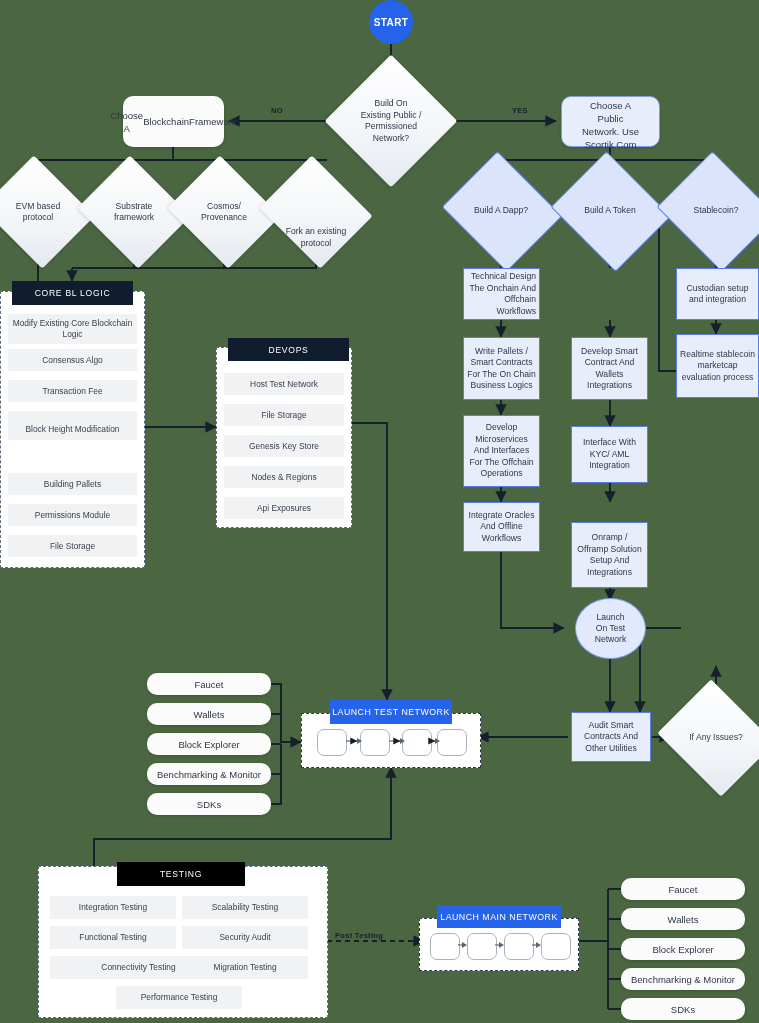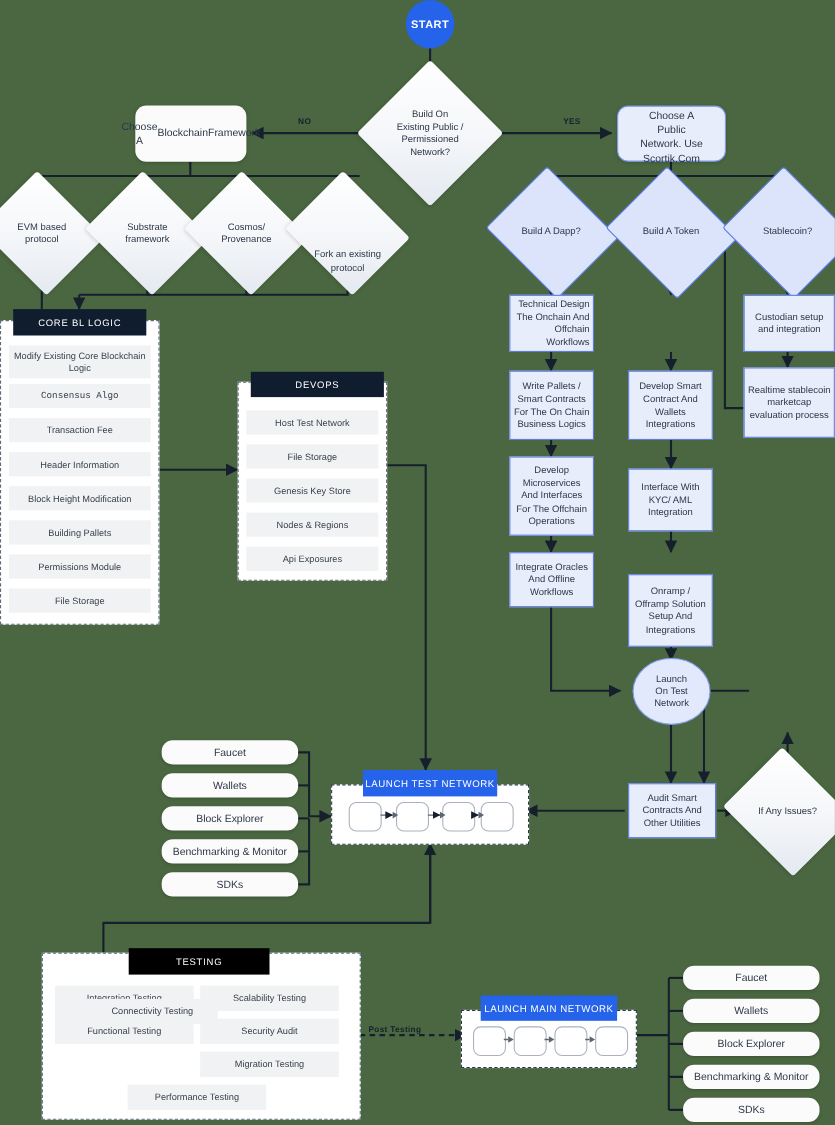--- a/index.html
+++ b/index.html
@@ -192,24 +192,24 @@
     <div class="shape white"></div>
     <div class="lbl">
       <span>Fork an existing</span><br>
       <span>protocol</span>
     </div>
   </div>
 
   <div class="group" style="left:0px;top:291px;width:145px;height:277px;"></div>
   <div class="group-head ghead-dark" style="left:12px;top:281px;width:121px;height:24px;">CORE BL LOGIC</div>
   <div class="gitem" style="left:8px;top:314px;width:129px;height:30px;">Modify Existing Core Blockchain Logic</div>
-  <div class="gitem" style="left:8px;top:349px;width:129px;height:22px;font-family:Liberation Mono, monospace;">Consensus Algo</div>
+  <div class="gitem" style="left:8px;top:349px;width:129px;height:22px;">Consensus Algo</div>
   <div class="gitem" style="left:8px;top:380px;width:129px;height:22px;">Transaction Fee</div>
   <div class="gitem" style="left:8px;top:411px;width:129px;height:22px;">Header Information</div>
-  <div class="gitem" style="left:8px;top:442px;width:129px;height:22px;">Block Height Modification</div>
+  <div class="gitem" style="left:8px;top:418px;width:129px;height:22px;">Block Height Modification</div>
   <div class="gitem" style="left:8px;top:473px;width:129px;height:22px;">Building Pallets</div>
   <div class="gitem" style="left:8px;top:504px;width:129px;height:22px;">Permissions Module</div>
   <div class="gitem" style="left:8px;top:535px;width:129px;height:22px;">File Storage</div>
 
   <div class="group" style="left:216px;top:347px;width:136px;height:181px;"></div>
   <div class="group-head ghead-dark" style="left:228px;top:338px;width:121px;height:23px;">DEVOPS</div>
   <div class="gitem" style="left:224px;top:373px;width:120px;height:22px;">Host Test Network</div>
   <div class="gitem" style="left:224px;top:404px;width:120px;height:22px;">File Storage</div>
   <div class="gitem" style="left:224px;top:435px;width:120px;height:22px;">Genesis Key Store</div>
   <div class="gitem" style="left:224px;top:466px;width:120px;height:22px;">Nodes &amp; Regions</div>
@@ -279,21 +279,21 @@
   <div class="node rbox" style="left:147px;top:733px;width:124px;height:22px;">Block Explorer</div>
   <div class="node rbox" style="left:147px;top:763px;width:124px;height:22px;">Benchmarking &amp; Monitor</div>
   <div class="node rbox" style="left:147px;top:793px;width:124px;height:22px;">SDKs</div>
 
   <div class="group slate" style="left:38px;top:866px;width:290px;height:152px;"></div>
   <div class="group-head ghead-slate" style="left:117px;top:862px;width:128px;height:24px;">TESTING</div>
   <div class="gitem" style="left:50px;top:896px;width:126px;height:23px;">Integration Testing</div>
   <div class="gitem" style="left:182px;top:896px;width:126px;height:23px;">Scalability Testing</div>
   <div class="gitem" style="left:50px;top:926px;width:126px;height:23px;">Functional Testing</div>
   <div class="gitem" style="left:182px;top:926px;width:126px;height:23px;">Security Audit</div>
-  <div class="gitem" style="left:50px;top:908px;width:148px;height:23px;padding-left:32px;">Connectivity Testing</div>
+  <div class="gitem" style="left:50px;top:956px;width:148px;height:23px;padding-left:32px;">Connectivity Testing</div>
   <div class="gitem" style="left:182px;top:956px;width:126px;height:23px;">Migration Testing</div>
   <div class="gitem" style="left:116px;top:986px;width:126px;height:23px;">Performance Testing</div>
 
   <div class="edge-label" style="left:335px;top:931px;">Post Testing</div>
 
   <div class="launch" style="left:419px;top:918px;width:160px;height:53px;"></div>
   <div class="launch-head" style="left:437px;top:905px;width:124px;height:23px;">LAUNCH MAIN NETWORK</div>
   <div class="chip" style="left:430px;top:933px;width:28px;height:25px;"></div>
   <div class="chip" style="left:467px;top:933px;width:28px;height:25px;"></div>
   <div class="chip" style="left:504px;top:933px;width:28px;height:25px;"></div>

